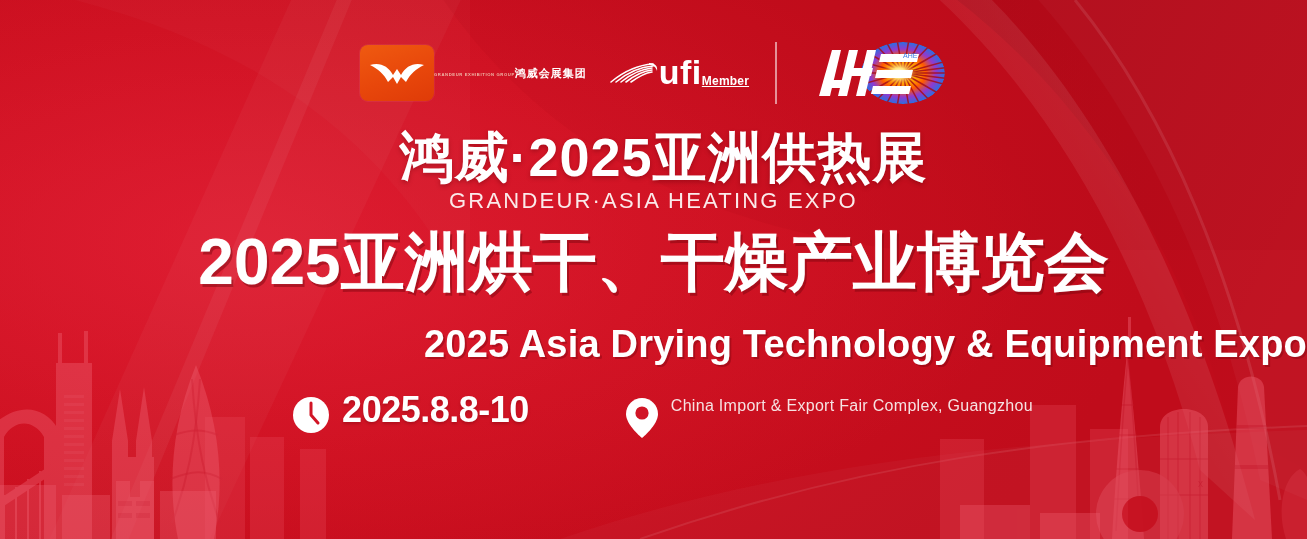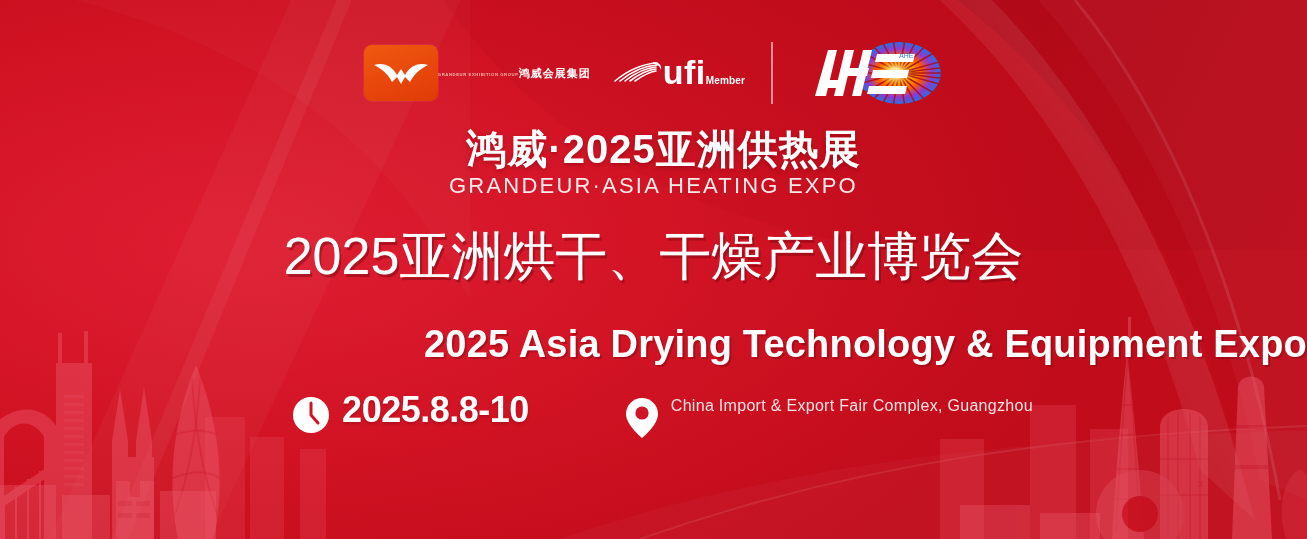--- a/index.html
+++ b/index.html
@@ -43,47 +43,47 @@
     margin-top:1px; white-space:nowrap;
   }
 
   .logo-ufi{ display:flex; flex-direction:row; align-items:center; margin-left:22px; }
   .logo-ufi .swoosh{ height:22px; margin-bottom:1px; }
   .logo-ufi .word{
     font-size:34px; line-height:.86; font-weight:700; color:#fff;
     letter-spacing:.5px;
   }
   .logo-ufi .member{
-    font-size:10px; font-weight:700; color:#fff; letter-spacing:.2px; margin-top:16px;
+    font-size:12px; font-weight:700; color:#fff; letter-spacing:.2px; margin-top:16px;text-decoration:underline;
   }
 
   .divider{
     width:2px; height:62px; background:rgba(255,255,255,.55);
     margin:0 22px 0 26px;
   }
 
   .logo-ahe{ display:flex; align-items:center; }
 
   
   .title-block{ position:absolute; left:0; right:0; top:128px; text-align:center; }
 
   .t-cn{
-    font-size:40px; font-weight:700; color:#fff; letter-spacing:1px;
+    font-size:54px; font-weight:700; color:#fff; letter-spacing:1px;
     line-height:1.08; white-space:nowrap;
     text-shadow:0 2px 4px rgba(90,0,8,.35);
     padding-left:20px;
   }
   .t-en{
     font-size:22px; color:#fbeaea; letter-spacing:2.2px; margin-top:2px;
     white-space:nowrap;
   }
 
   .headline{
     position:absolute; left:0; right:0; top:230px; text-align:center;
-    font-size:52px; font-weight:400; color:#fff;
+    font-size:64px; font-weight:700; color:#fff;
     letter-spacing:0px; white-space:nowrap; line-height:1;
     text-shadow:2px 3px 0 rgba(120,4,14,.45), 0 0 1px rgba(255,255,255,.4);
   }
 
   .sub-en{
     position:absolute; left:0; right:0; top:325px; text-align:right;
     font-size:38px; font-weight:700; color:#fff; white-space:nowrap;
     letter-spacing:.2px; line-height:1;
     text-shadow:2px 2px 0 rgba(120,4,14,.40);
   }

